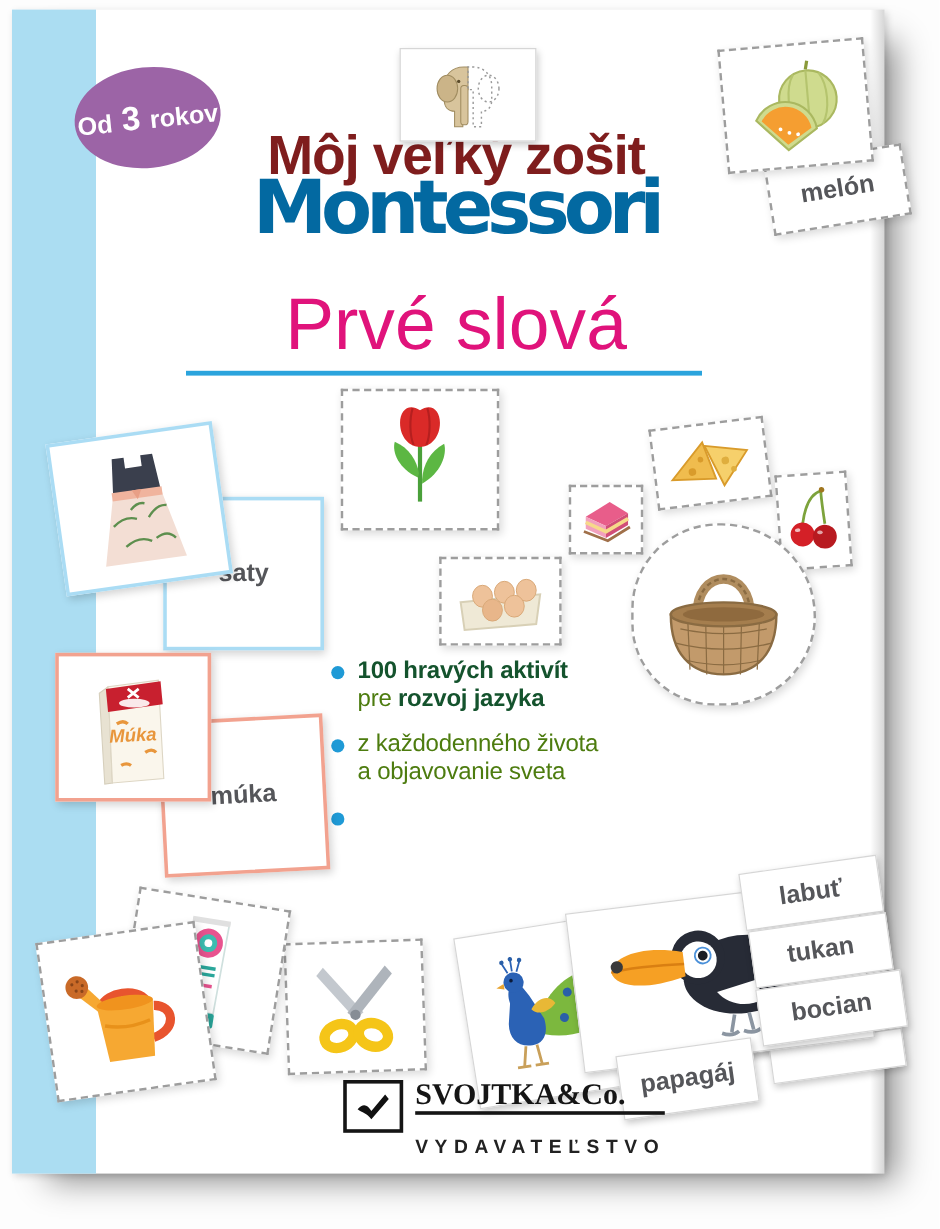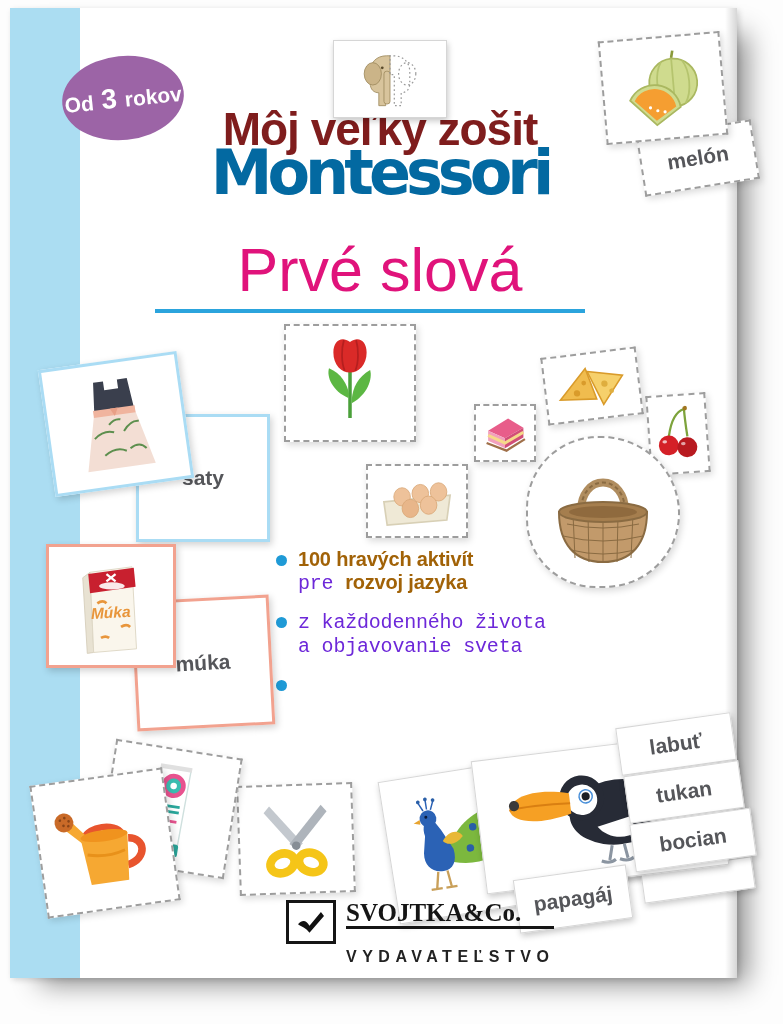--- a/index.html
+++ b/index.html
@@ -26,22 +26,22 @@
   .cut{border:2px dashed #9d9d9d;box-shadow:2px 3px 7px rgba(0,0,0,0.15);}
   .frame-blue{border:3px solid #aadcf4;box-shadow:2px 3px 7px rgba(0,0,0,0.18);}
   .frame-pink{border:3px solid #f2a28f;box-shadow:2px 3px 7px rgba(0,0,0,0.18);}
   .plain{border:1px solid #d6d6d6;box-shadow:1px 3px 6px rgba(0,0,0,0.22);}
   .word{color:#55565a;font-weight:bold;font-size:21px;}
 
   .bullets{position:absolute;left:266px;top:540px;width:374px;}
   .bullet{display:flex;gap:11px;margin-bottom:15px;}
   .dot{width:11px;height:11px;border-radius:50%;background:#1f9ad6;flex:0 0 auto;margin-top:7px;}
   .line{font-size:20px;line-height:23px;letter-spacing:-0.2px;}
-  .b{color:#a16207;font-weight:bold;}
-  .r{color:#6d28d9;font-family:Liberation Mono, monospace;}
+  .b{color:#14532d;font-weight:bold;}
+  .r{color:#4d7c0f;}
 
   .logo{position:absolute;left:276px;top:892px;display:flex;gap:10px;align-items:flex-start;z-index:7;}
   .logo-box{width:44px;height:38px;border:3px solid #151515;display:flex;align-items:center;justify-content:center;background:#fff;}
   .logo-name{font-family:"Liberation Serif",serif;font-weight:bold;font-size:25px;color:#151515;
     border-bottom:3px solid #151515;padding-bottom:1px;line-height:1;}
   .logo-sub{font-size:16px;letter-spacing:5.5px;color:#222;margin-top:19px;font-weight:bold;}
 
   svg{display:block;}
 </style>
 </head>

